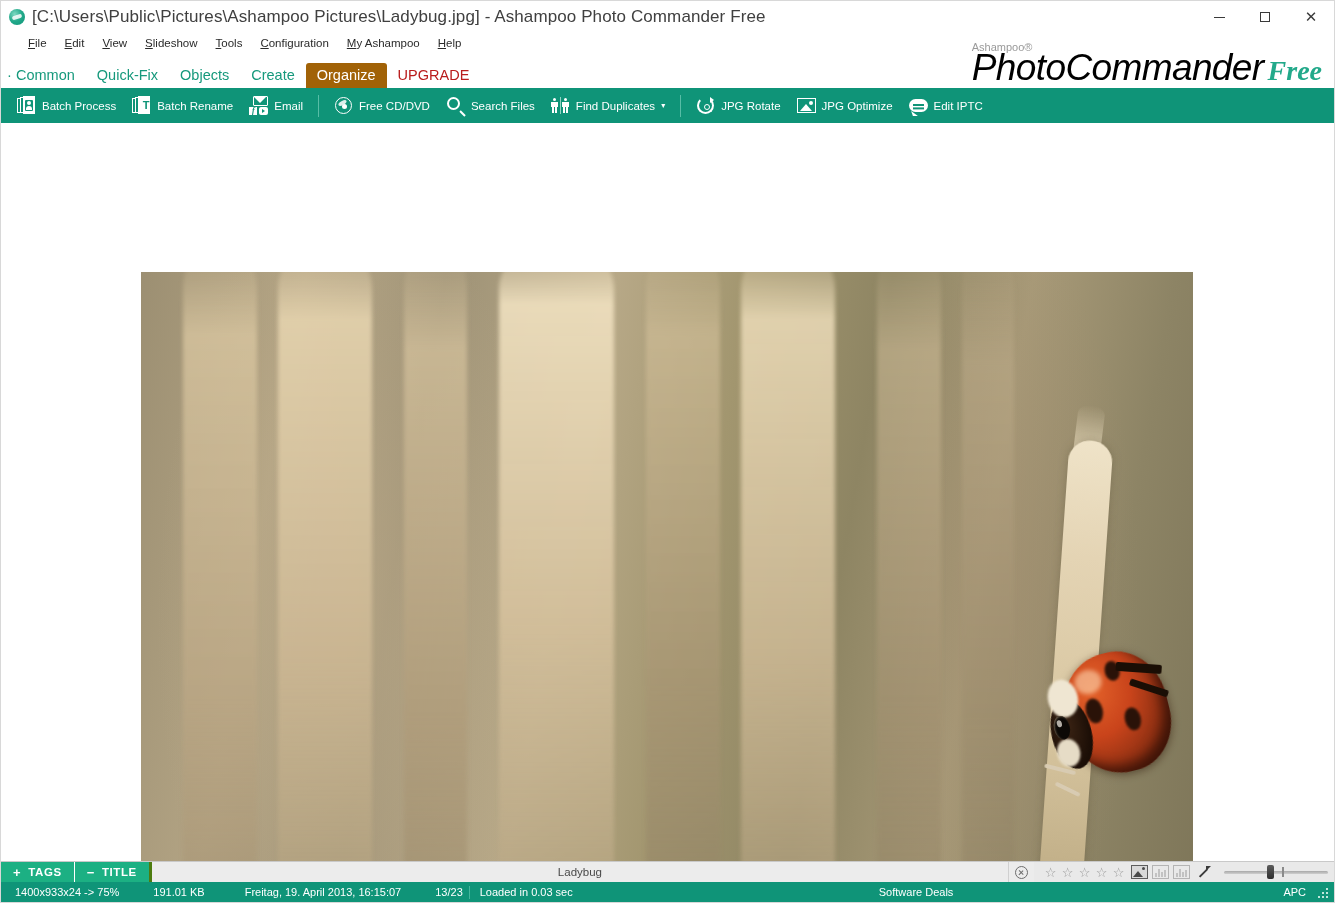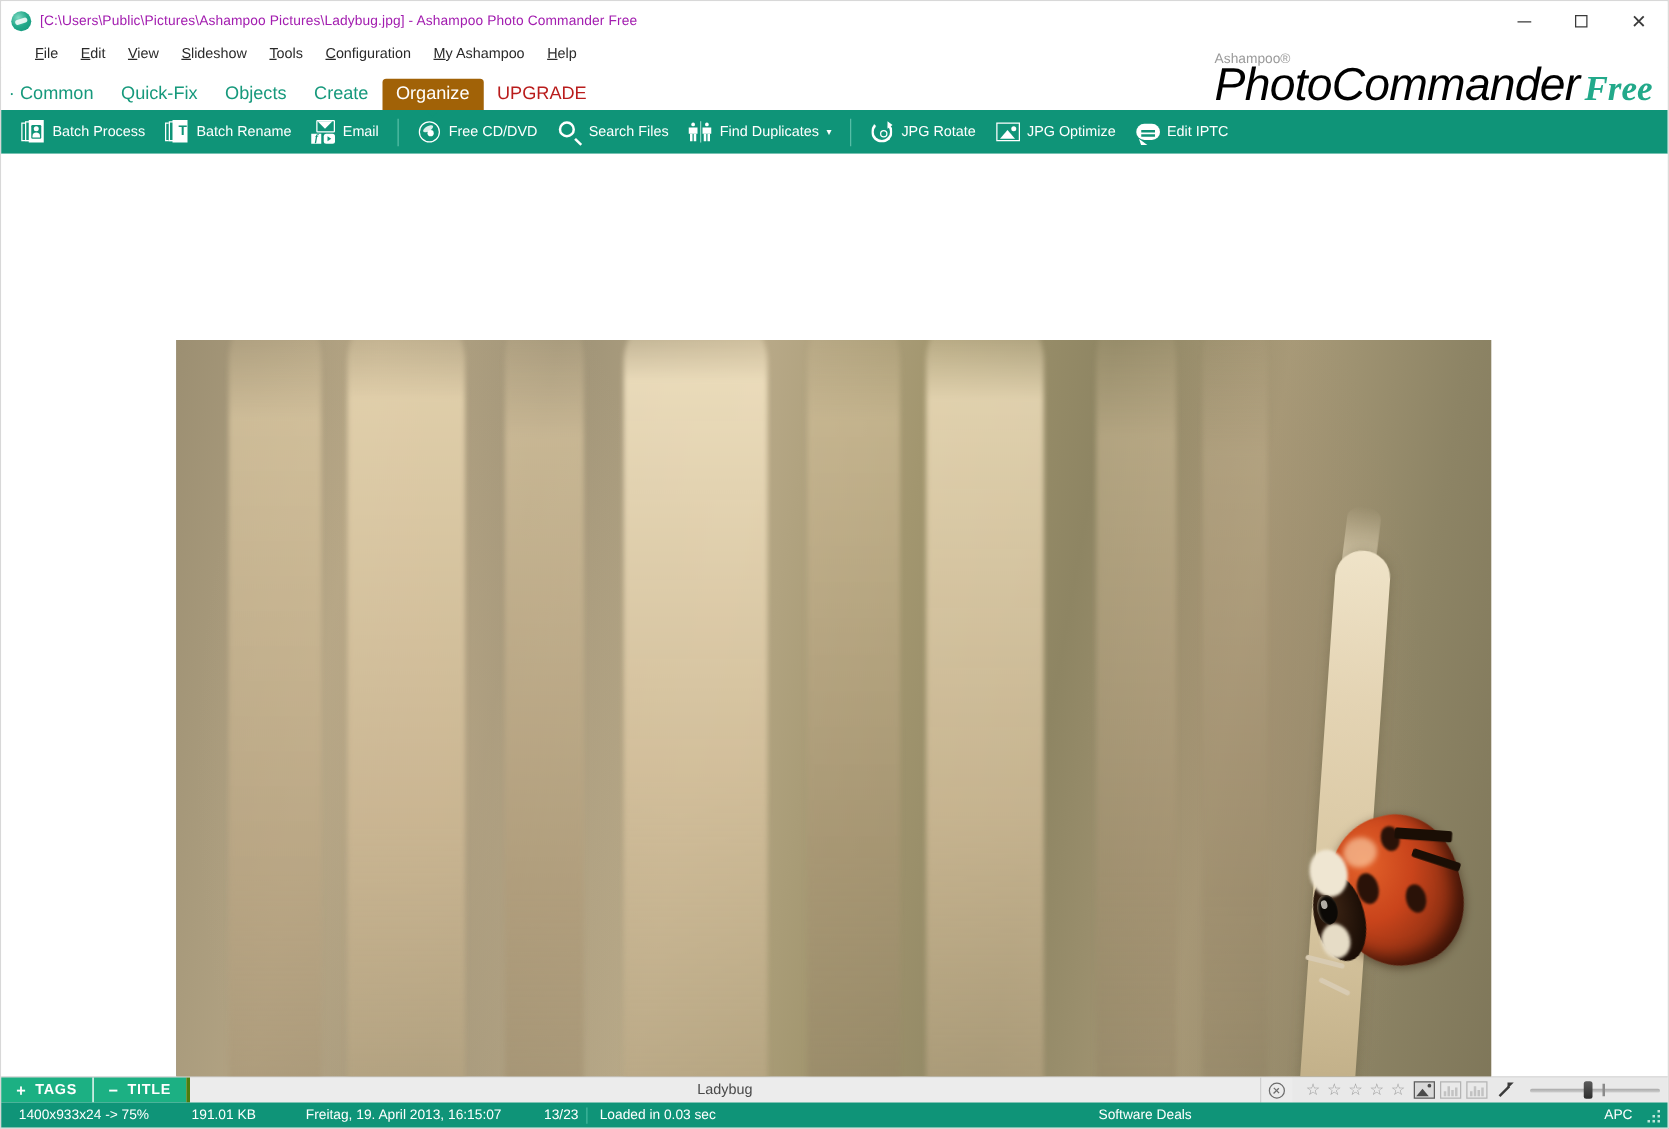--- a/index.html
+++ b/index.html
@@ -13,21 +13,21 @@
          border:1px solid #d8d8d8; }
 
   
   .titlebar { height:32px; background:#ffffff; display:flex; align-items:center;
               flex:0 0 32px; }
   .app-icon { width:16px; height:16px; margin-left:8px; margin-right:7px; border-radius:50%;
               background:radial-gradient(circle at 35% 32%, #7fd9c2 0%, #22a98a 48%, #0f9478 100%);
               position:relative; flex:0 0 16px; }
   .app-icon:after { content:""; position:absolute; left:3px; top:6px; width:10px; height:4px;
               background:#ffffff; border-radius:2px; transform:rotate(-18deg); opacity:.85; }
-  .title-text { font-size:11px; color:#a21caf; white-space:nowrap; letter-spacing:.1px; }
+  .title-text { font-size:17px; color:#404040; white-space:nowrap; letter-spacing:.1px; }
   .winbtns { margin-left:auto; display:flex; height:32px; }
   .winbtn { width:46px; height:32px; display:flex; align-items:center; justify-content:center;
             color:#3a3a3a; }
   .gl-min { width:11px; height:1px; background:#3a3a3a; display:block; }
   .gl-max { width:10px; height:10px; border:1px solid #3a3a3a; display:block; }
   .gl-close { font-size:15px; line-height:1; font-family:"DejaVu Sans",sans-serif; }
 
   
   .menubar { height:21px; flex:0 0 21px; background:#ffffff; display:flex; align-items:center;
              padding-left:18px; gap:0px; }

